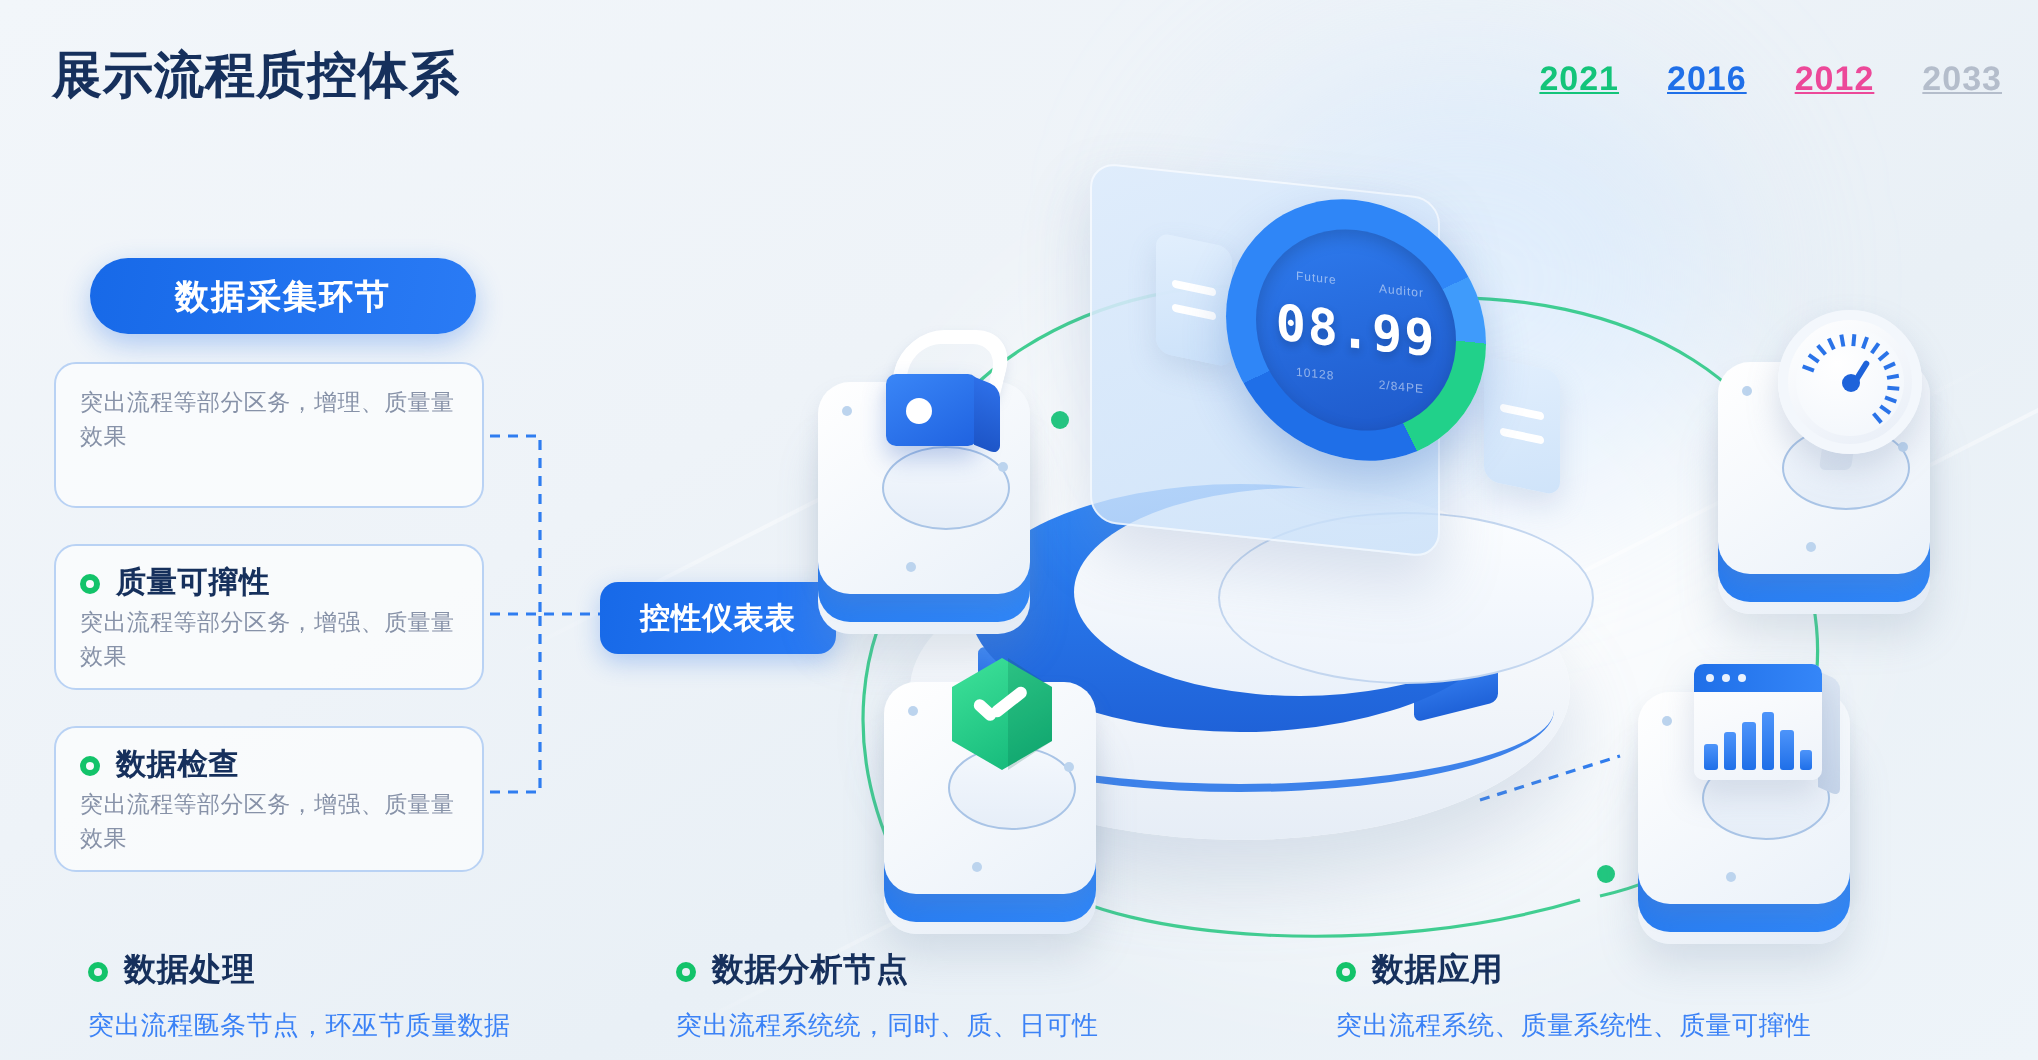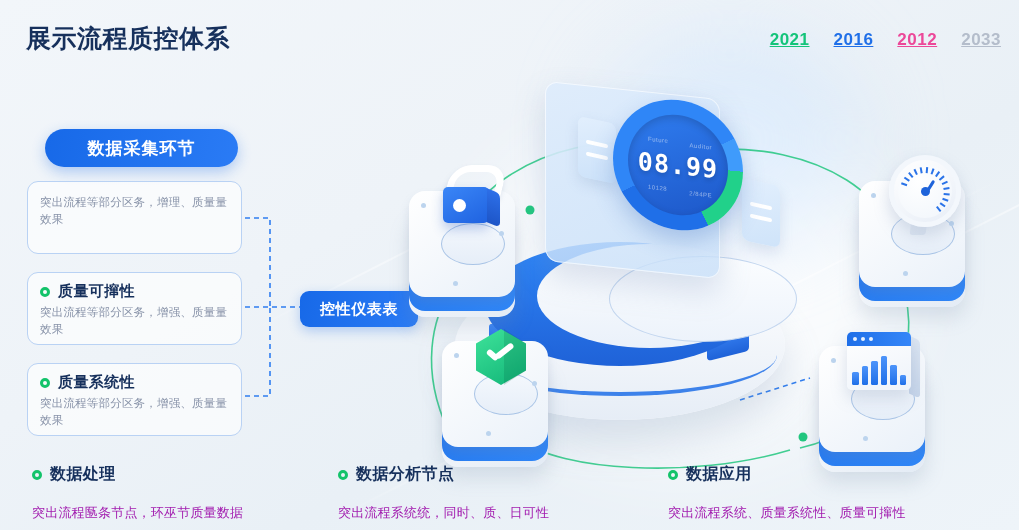--- a/index.html
+++ b/index.html
@@ -129,22 +129,22 @@
   .side-tab{position:absolute;background:linear-gradient(160deg,rgba(226,239,253,.95),rgba(201,224,249,.85));
             border-radius:7px;box-shadow:0 6px 14px rgba(110,140,185,.2);}
   .st-l{left:578px;top:120px;width:38px;height:60px;transform:skewY(12deg);}
   .st-r{left:742px;top:182px;width:38px;height:62px;transform:skewY(12deg);}
   .st-line{position:absolute;left:8px;height:4px;border-radius:2px;background:#fff;}
 
   
   .bottom{position:absolute;bottom:8px;}
   .b-head{display:flex;align-items:center;gap:8px;}
   .b-title{color:#16305c;font-size:16px;font-weight:bold;letter-spacing:.4px;}
-  .b-desc{margin-top:19px;color:#a21caf;font-size:13px;letter-spacing:.2px;}
-  .b1{left:32px;font-family:Liberation Serif, serif;}.b2{left:338px;}.b3{left:668px;}
+  .b-desc{margin-top:8px;color:#3b82f6;font-size:13px;letter-spacing:.2px;}
+  .b1{left:44px;font-family:Liberation Serif, serif;}.b2{left:338px;}.b3{left:668px;}
 </style>
 </head>
 <body>
 
 <div class="stage">
 
   <div class="bg-glow glow-1"></div>
   <div class="bg-glow glow-2"></div>
   <div class="bg-streak streak-a"></div>
   <div class="bg-streak streak-b"></div>
@@ -195,21 +195,21 @@
     <div class="card-head">
       <span class="ring"></span>
       <span class="card-title">质量可撺性</span>
     </div>
     <div class="card-desc">突出流程等部分区务，增强、质量量效果</div>
   </div>
 
   <div class="card card-3">
     <div class="card-head">
       <span class="ring"></span>
-      <span class="card-title">质量系统性</span>
+      <span class="card-title">数据检查</span>
     </div>
     <div class="card-desc">突出流程等部分区务，增强、质量量效果</div>
   </div>
 
   <div class="badge">控性仪表表</div>
 
   <div class="dais">
     <div class="d-ring-out"></div>
     <div class="tab tab-l"></div>
     <div class="tab tab-r"></div>

